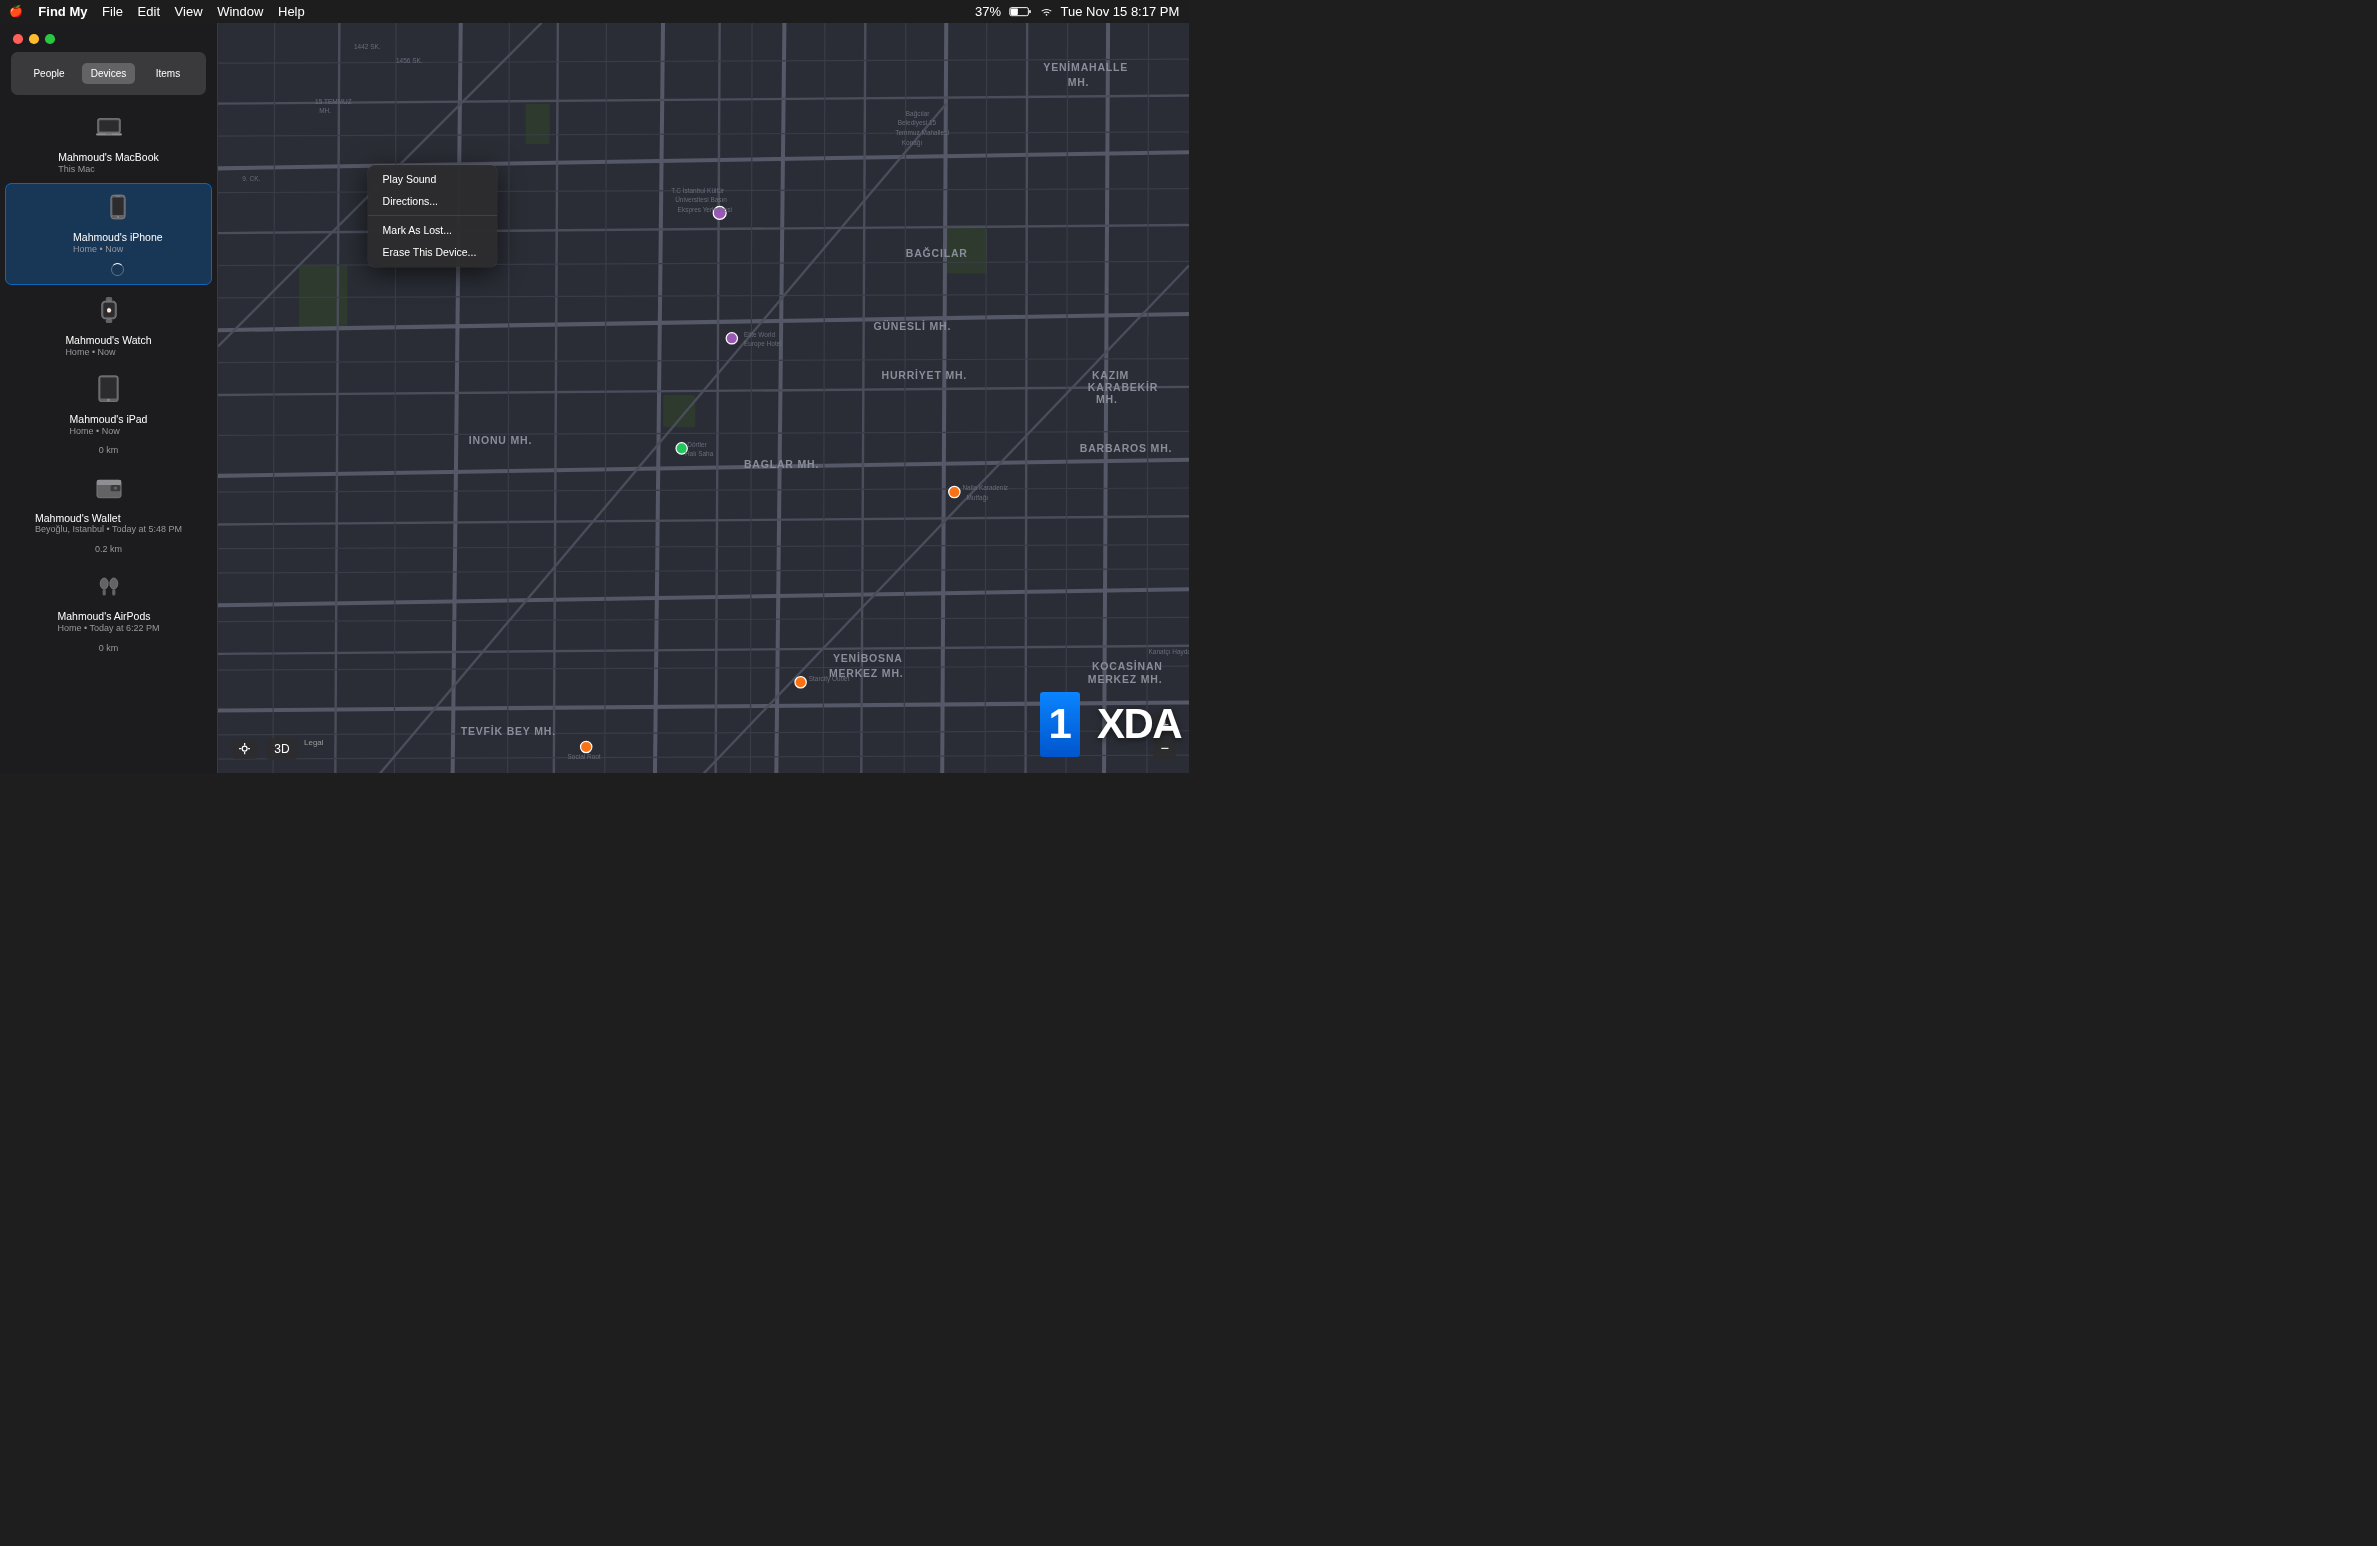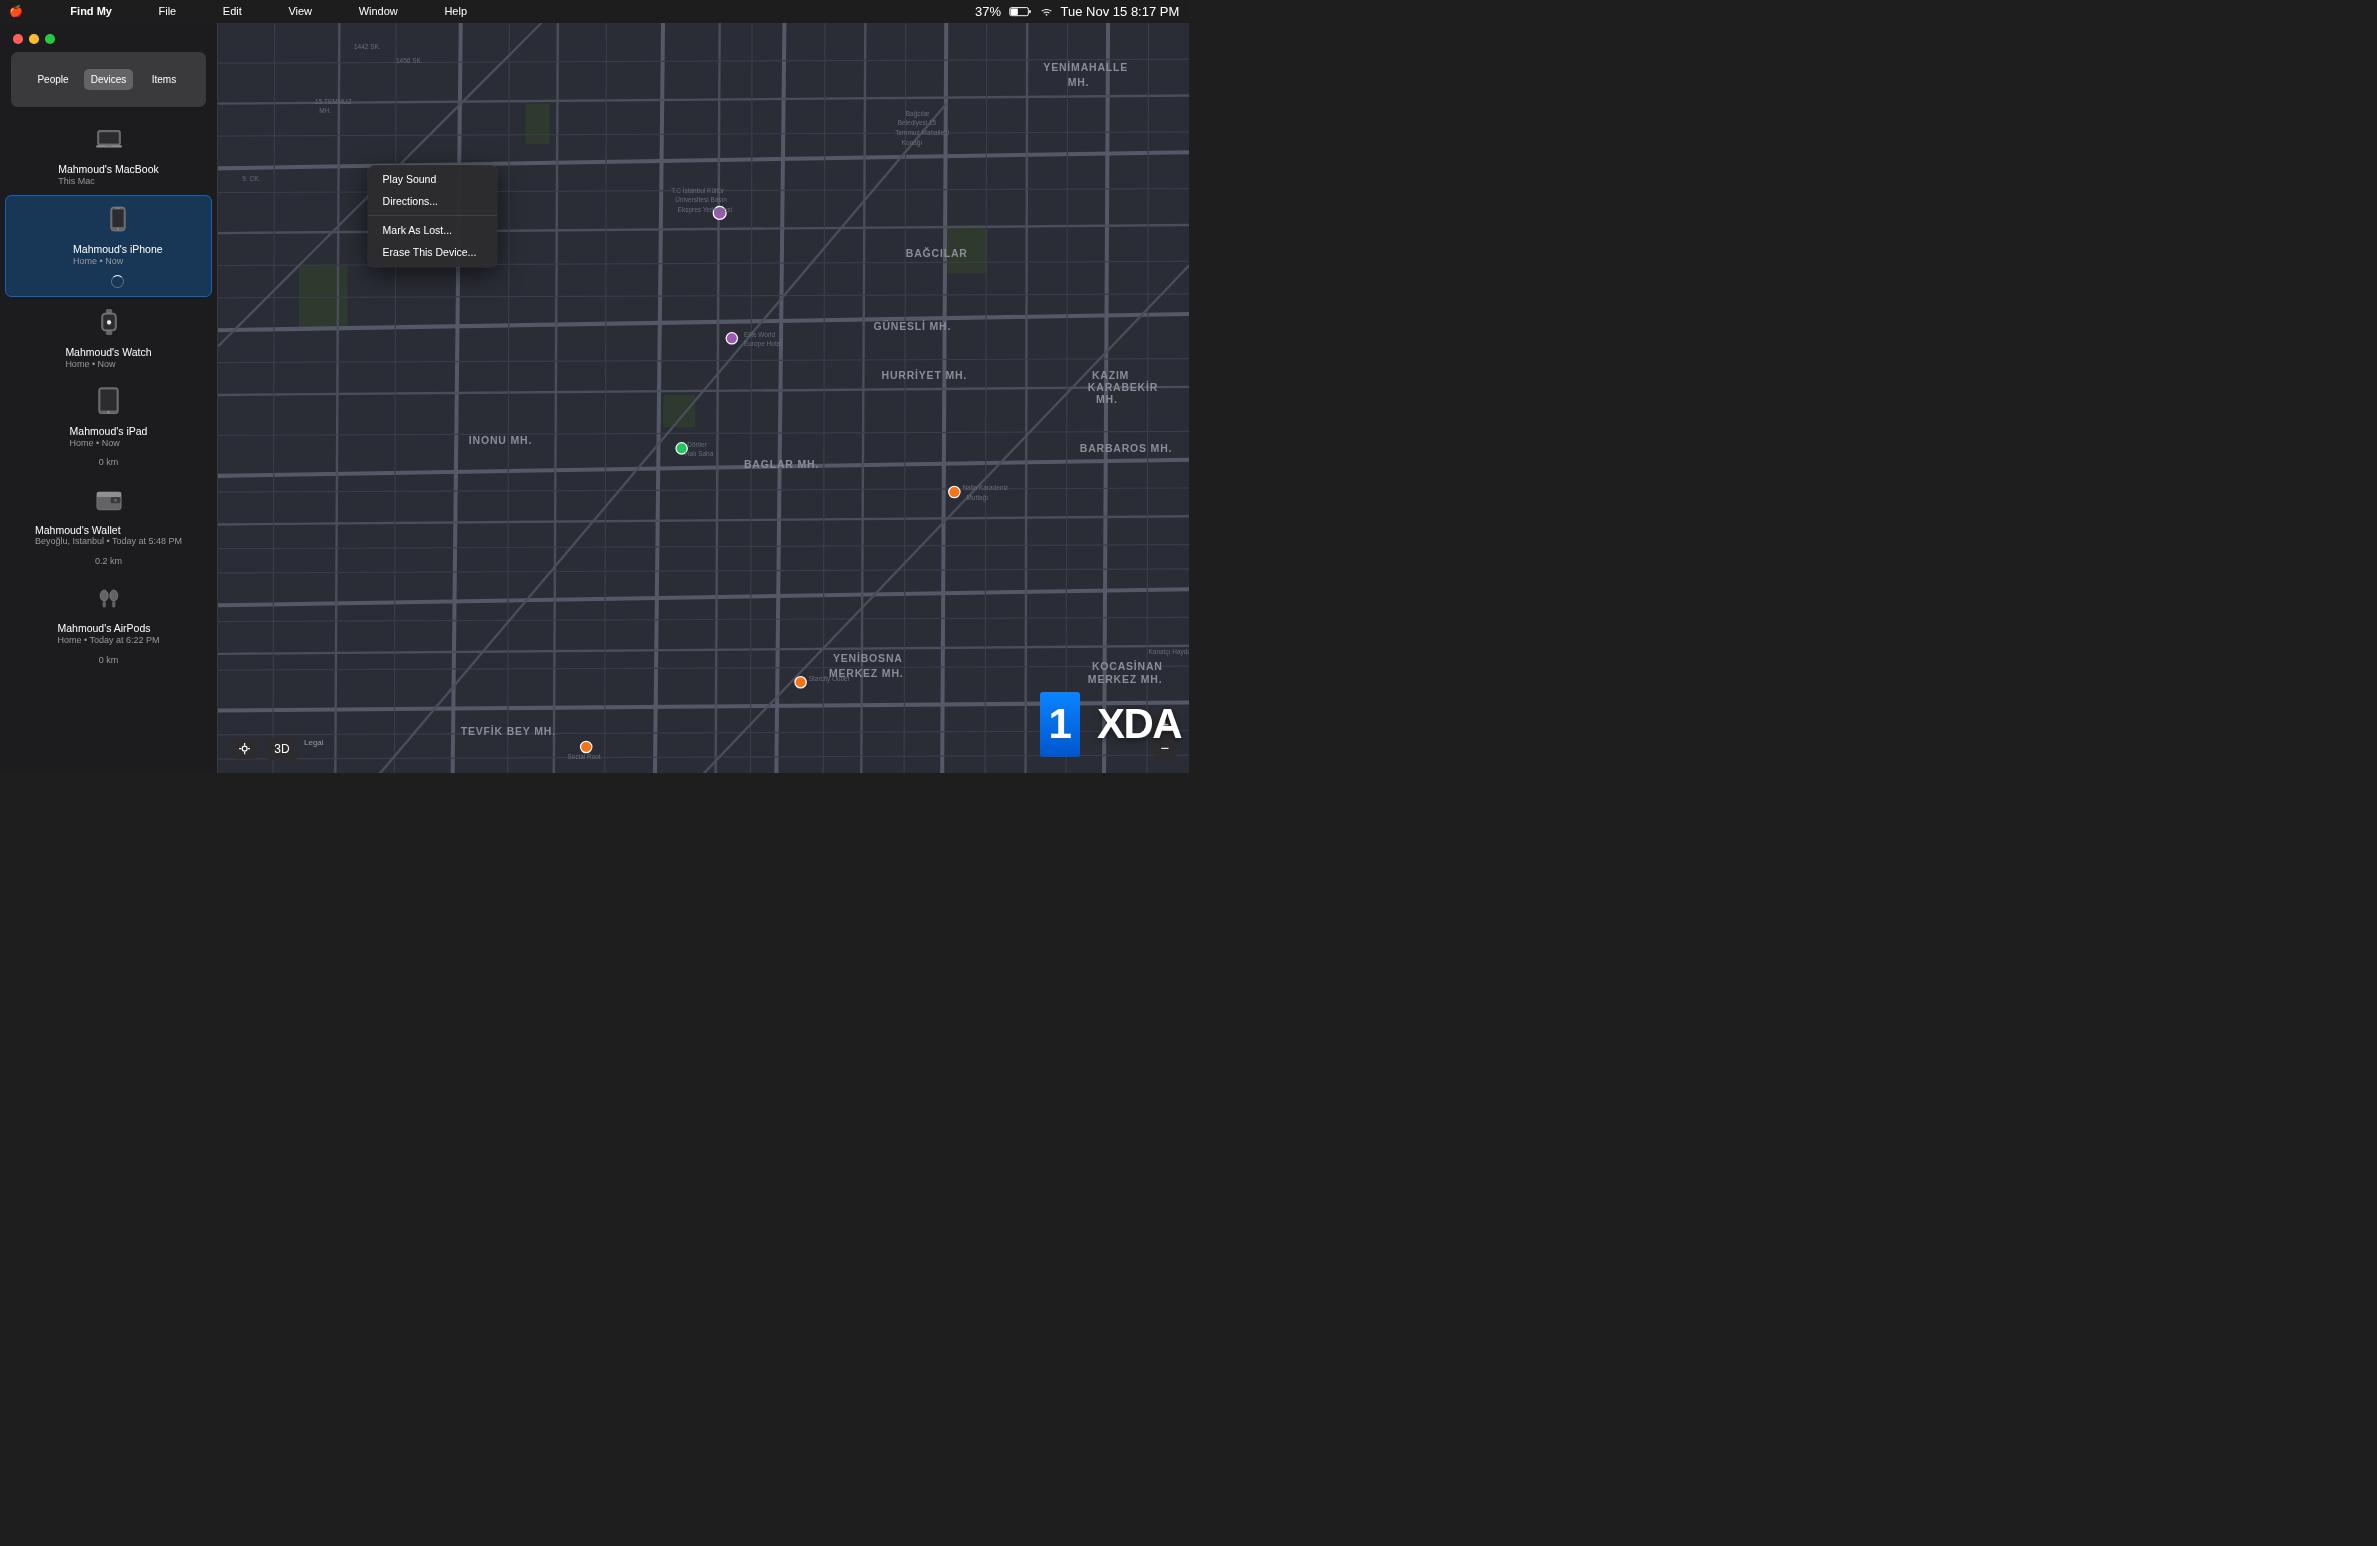--- a/index.html
+++ b/index.html
@@ -31,25 +31,24 @@
       gap: 14.6px;
     }
 
     .apple-icon {
       font-size: 11.3px;
       color: #fff;
       cursor: pointer;
     }
 
     .menu-item {
-      font-size: 11px;
+      font-size: 13px;
       color: #fff;
       cursor: pointer;
       white-space: nowrap;
-      margin-left: 32px;
     }
 
     .menu-item.bold {
       font-weight: 600;
     }
 
     .menu-bar-right {
       margin-left: auto;
       display: flex;
       align-items: center;
@@ -92,21 +91,21 @@
 
     .tl-red { background: #ff5f57; }
     .tl-yellow { background: #ffbd2e; }
     .tl-green { background: #28c840; }
 
     .segment-control {
       display: flex;
       margin: 0 11.3px 8px 11.3px;
       background: #3a3a3c;
       border-radius: 6.5px;
-      padding: 17px;
+      padding: 11px;
       gap: 6px;
     }
 
     .segment-btn {
       flex: 1;
       height: 21px;
       border: none;
       border-radius: 4.9px;
       font-size: 10px;
       font-weight: 500;

